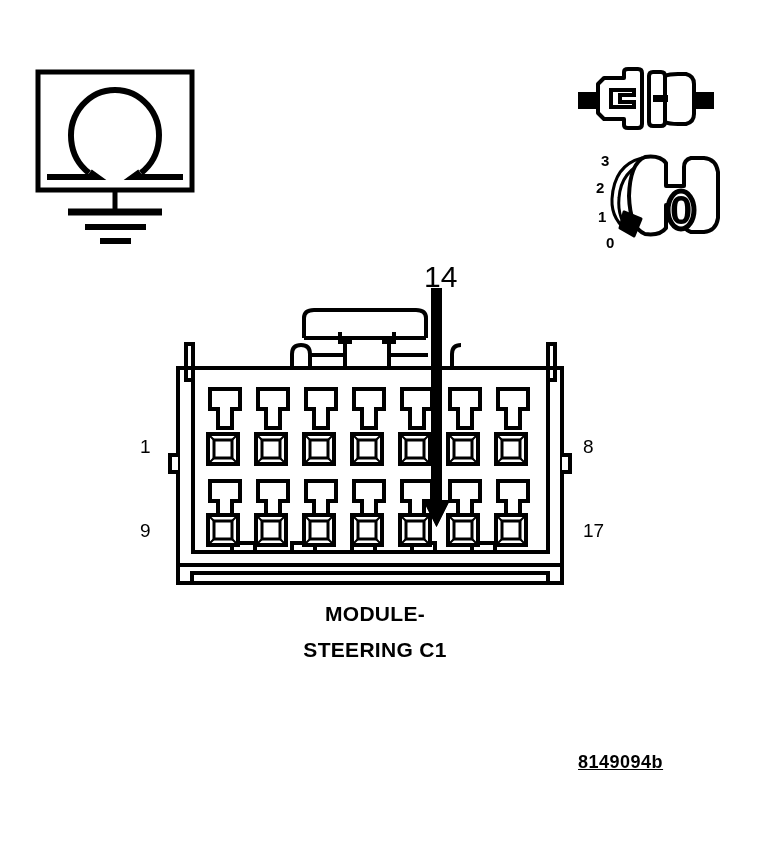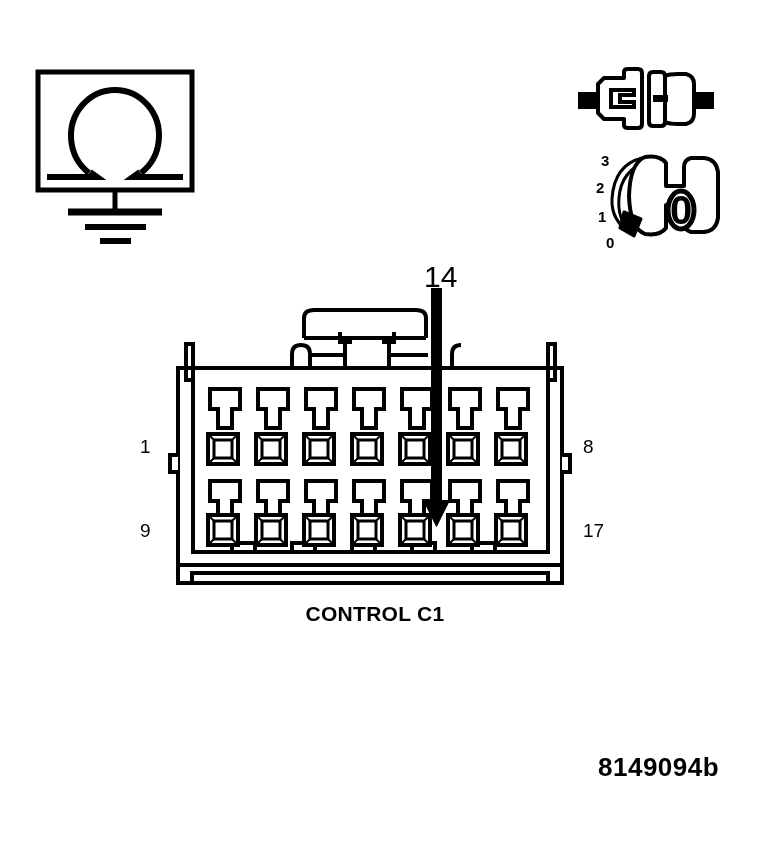--- a/index.html
+++ b/index.html
@@ -54,25 +54,26 @@
   }
   #caption {
     position: absolute;
     left: 185px;
     top: 602px;
     width: 380px;
   }
   #caption .caption-line { position: static; display: block; margin-bottom: 12px; }
   #figure-number {
     position: absolute;
-    left: 598px;
+    left: 578px;
     top: 752px;
-    font-size: 26px;
+    font-size: 18px;
     font-weight: bold;
     letter-spacing: 0.5px;
+    text-decoration: underline;
   }
 </style>
 </head>
 <body>
 
 <div id="page">
 
   <svg class="svg-layer" viewBox="0 0 771 856" xmlns="http://www.w3.org/2000/svg">
 
     <g>
@@ -288,18 +289,19 @@
   <div class="txt pin-label" style="left:583px; top:521px;">17</div>
 
   <div class="txt key-pos" style="left:601px; top:153px;">3</div>
   <div class="txt key-pos" style="left:596px; top:180px;">2</div>
   <div class="txt key-pos" style="left:598px; top:209px;">1</div>
   <div class="txt key-pos" style="left:606px; top:235px;">0</div>
 
   <div class="txt" style="left:670px; top:190px; font-size:40px; font-weight:bold;">0</div>
 
   <div id="caption">
-    <span class="caption-line">CONTROL C1</span>
+    <span class="caption-line">MODULE-</span>
+    <span class="caption-line">STEERING C1</span>
   </div>
 
   <div id="figure-number">8149094b</div>
 
 </div>
 
 </body></html>

